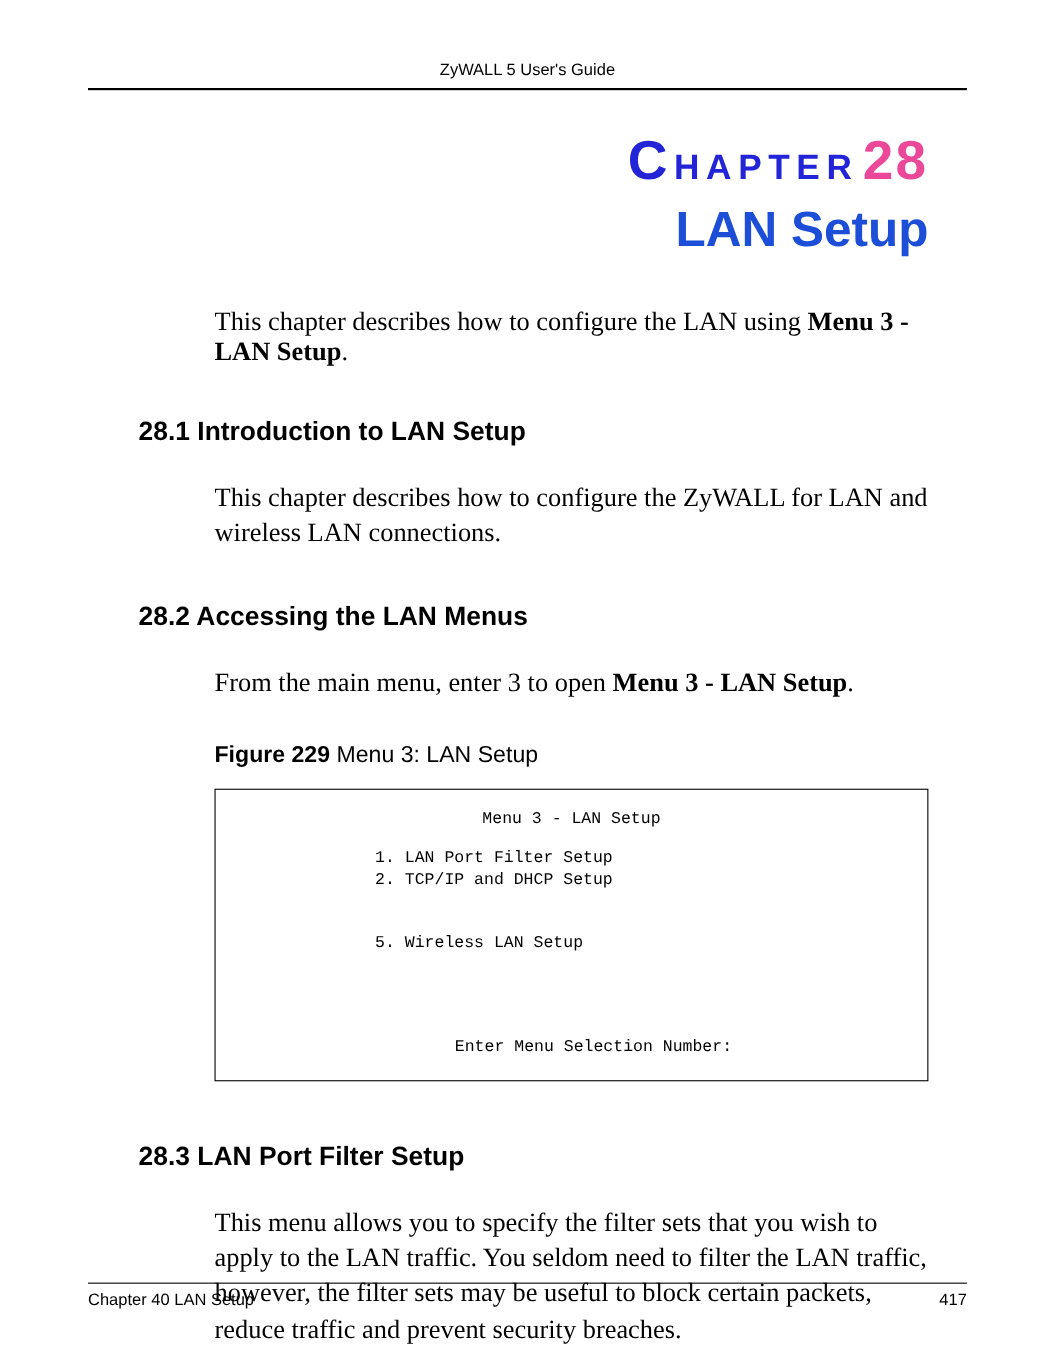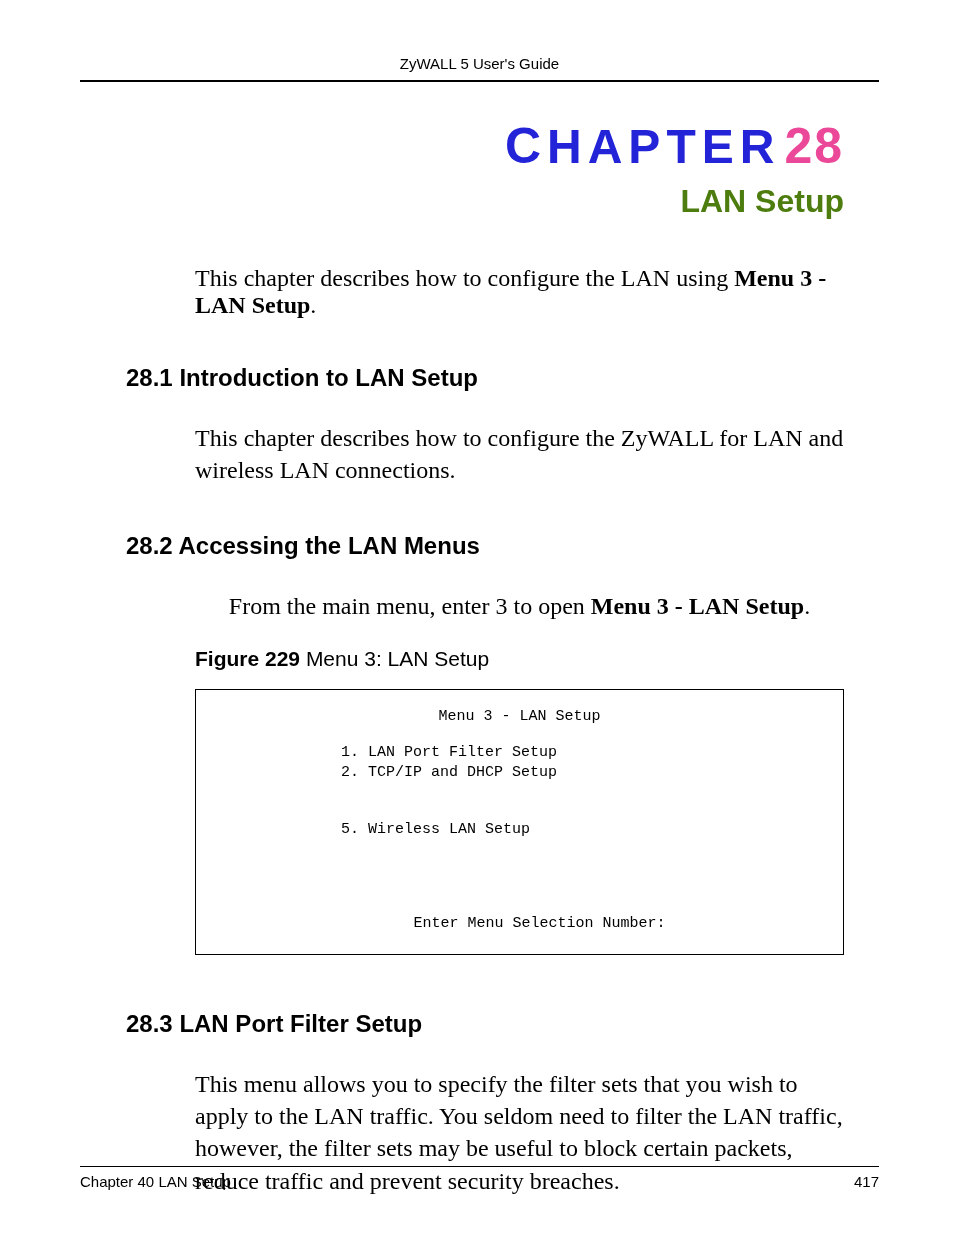--- a/index.html
+++ b/index.html
@@ -29,35 +29,35 @@
     }
     .chapter-heading {
       text-align: right;
       margin-bottom: 45px;
       margin-right: 35px;
     }
     .chapter-label {
       font-family: Arial, Helvetica, sans-serif;
       color: #2323d8;
       font-weight: bold;
-      font-size: 48px;
+      font-size: 32px;
       letter-spacing: 6px;
     }
     .chapter-number {
       font-family: Arial, Helvetica, sans-serif;
       color: #ec4899;
       font-weight: bold;
       font-size: 50px;
       letter-spacing: 2px;
     }
     .chapter-title {
       font-family: Arial, Helvetica, sans-serif;
-      color: #4d7c0f;
+      color: #1d4ed8;
       font-weight: bold;
-      font-size: 32px;
+      font-size: 45px;
       margin-top: 8px;
     }
     .intro-para {
       font-size: 24px;
       margin-left: 115px;
       margin-bottom: 45px;
     }
     .intro-para .bold {
       font-weight: bold;
     }
@@ -150,21 +150,21 @@
 </div>
 
 <p class="intro-para">
   <span>This chapter describes how to configure the LAN using </span><span class="bold">Menu 3 - LAN Setup</span><span>.</span>
 </p>
 
 <h2 class="section-heading">28.1  Introduction to LAN Setup</h2>
 <p class="body-para">This chapter describes how to configure the ZyWALL for LAN and wireless LAN connections.</p>
 
 <h2 class="section-heading">28.2  Accessing the LAN Menus</h2>
-<p class="body-para" style="margin-bottom:25px;text-align:center;">
+<p class="body-para" style="margin-bottom:38px;">
   <span>From the main menu, enter 3 to open </span><span class="bold">Menu 3 - LAN Setup</span><span>.</span>
 </p>
 
 <p class="figure-caption">
   <span class="figure-label">Figure 229</span><span>   Menu 3: LAN Setup</span>
 </p>
 
 <div class="menu-box">
   <div class="menu-title">Menu 3 - LAN Setup</div>
   <div class="menu-items">

